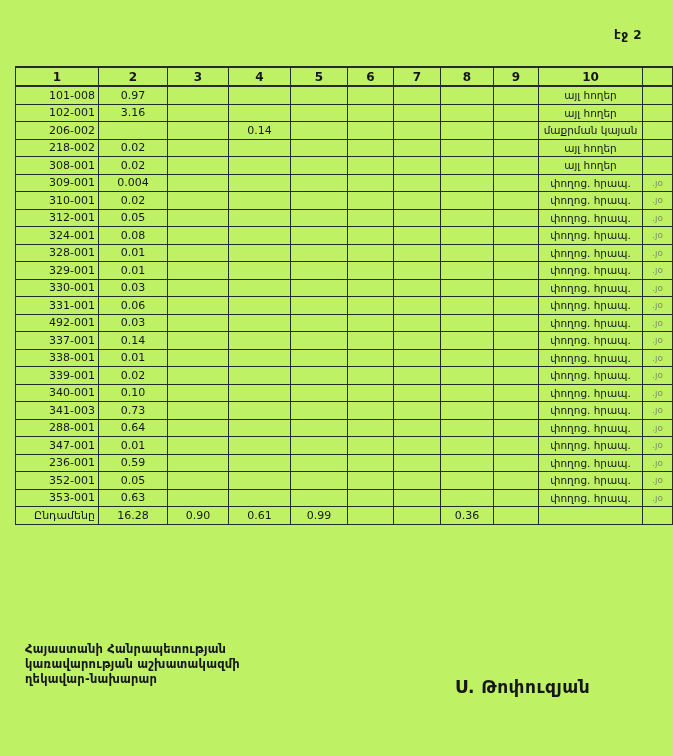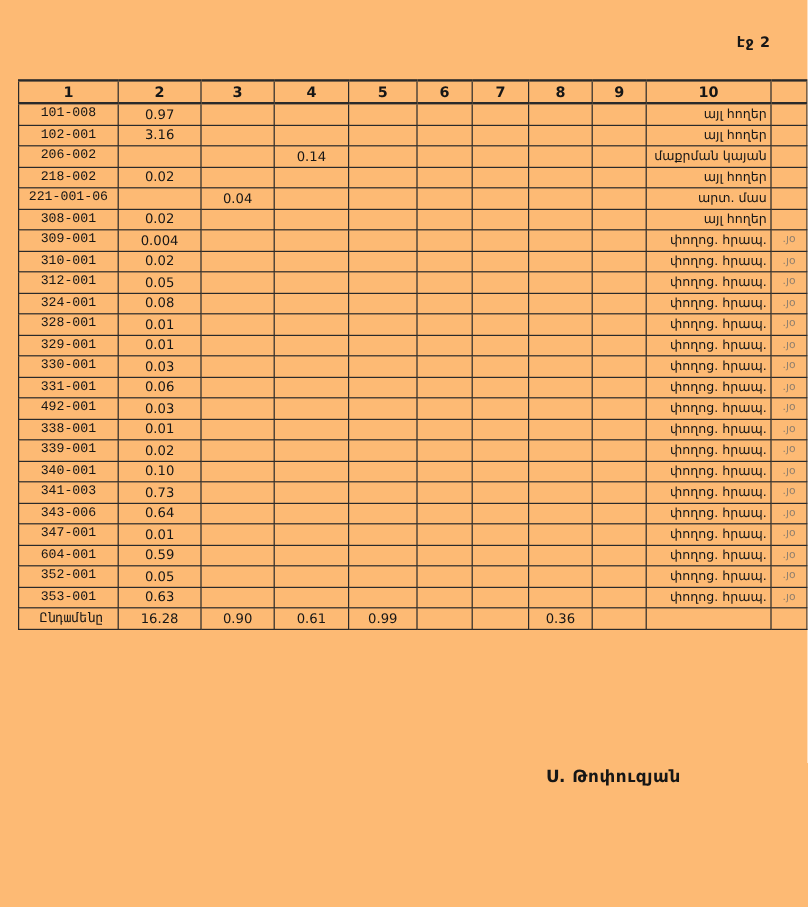--- a/index.html
+++ b/index.html
@@ -9,21 +9,21 @@
     height: 756px;
     background: #ffffff;
     font-family: "DejaVu Sans", sans-serif;
     color: #161616;
     overflow: hidden;
   }
   .page {
     position: relative;
     width: 673px;
     height: 756px;
-    background: #fdba74;
+    background: #bef264;
   }
   .page-num {
     position: absolute;
     left: 614px;
     top: 28px;
     font-size: 12px;
     font-weight: 700;
     letter-spacing: 0.5px;
   }
   table.sheet {
@@ -43,23 +43,23 @@
     vertical-align: middle;
   }
   table.sheet thead th {
     border-top-width: 2px;
     border-bottom-width: 2px;
     font-weight: 700;
     font-size: 12px;
     text-align: center;
     height: 17px;
   }
-  td.c1 { text-align: center; padding-left: 5px; font-family: Liberation Mono, monospace; }
+  td.c1 { text-align: right; padding-left: 5px; }
   td.val { text-align: center; }
-  td.c10 { text-align: right; padding-left: 4px; font-size: 10.5px; }
+  td.c10 { text-align: center; padding-left: 4px; font-size: 10.5px; }
   th.first, td.first { border-left-width: 2px; }
   th.last-grid, td.last-grid { border-right-width: 2px; }
   td.margin-cell, th.margin-cell {
     border: none;
     background: transparent;
     color: #6a6a6a;
     opacity: 0.75;
     font-size: 9px;
     text-align: center;
     padding-left: 8px;
@@ -76,22 +76,22 @@
     left: 25px;
     top: 642px;
     font-size: 11.5px;
     font-weight: 700;
     line-height: 15px;
     letter-spacing: 0.2px;
   }
   .signature {
     position: absolute;
     left: 455px;
-    top: 640px;
-    font-size: 14px;
+    top: 677px;
+    font-size: 17px;
     font-weight: 700;
     letter-spacing: 0.5px;
   }
 </style>
 </head>
 <body>
 
 <div class="page">
 
   <div class="page-num">էջ 2</div>
@@ -172,33 +172,20 @@
           <td class="val"></td>
           <td class="val"></td>
           <td class="val"></td>
           <td class="val"></td>
           <td class="val"></td>
           <td class="val"></td>
           <td class="c10 last-grid">այլ հողեր</td>
           <td class="margin-cell"></td>
         </tr>
         <tr>
-          <td class="c1 first">221-001-06</td>
-          <td class="val"></td>
-          <td class="val">0.04</td>
-          <td class="val"></td>
-          <td class="val"></td>
-          <td class="val"></td>
-          <td class="val"></td>
-          <td class="val"></td>
-          <td class="val"></td>
-          <td class="c10 last-grid">արտ. մաս</td>
-          <td class="margin-cell"></td>
-        </tr>
-        <tr>
           <td class="c1 first">308-001</td>
           <td class="val">0.02</td>
           <td class="val"></td>
           <td class="val"></td>
           <td class="val"></td>
           <td class="val"></td>
           <td class="val"></td>
           <td class="val"></td>
           <td class="val"></td>
           <td class="c10 last-grid">այլ հողեր</td>
@@ -315,20 +302,33 @@
           <td class="val"></td>
           <td class="val"></td>
           <td class="val"></td>
           <td class="val"></td>
           <td class="val"></td>
           <td class="val"></td>
           <td class="c10 last-grid">փողոց. հրապ.</td>
           <td class="margin-cell">.յօ</td>
         </tr>
         <tr>
+          <td class="c1 first">337-001</td>
+          <td class="val">0.14</td>
+          <td class="val"></td>
+          <td class="val"></td>
+          <td class="val"></td>
+          <td class="val"></td>
+          <td class="val"></td>
+          <td class="val"></td>
+          <td class="val"></td>
+          <td class="c10 last-grid">փողոց. հրապ.</td>
+          <td class="margin-cell">.յօ</td>
+        </tr>
+        <tr>
           <td class="c1 first">338-001</td>
           <td class="val">0.01</td>
           <td class="val"></td>
           <td class="val"></td>
           <td class="val"></td>
           <td class="val"></td>
           <td class="val"></td>
           <td class="val"></td>
           <td class="val"></td>
           <td class="c10 last-grid">փողոց. հրապ.</td>
@@ -367,21 +367,21 @@
           <td class="val"></td>
           <td class="val"></td>
           <td class="val"></td>
           <td class="val"></td>
           <td class="val"></td>
           <td class="val"></td>
           <td class="c10 last-grid">փողոց. հրապ.</td>
           <td class="margin-cell">.յօ</td>
         </tr>
         <tr>
-          <td class="c1 first">343-006</td>
+          <td class="c1 first">288-001</td>
           <td class="val">0.64</td>
           <td class="val"></td>
           <td class="val"></td>
           <td class="val"></td>
           <td class="val"></td>
           <td class="val"></td>
           <td class="val"></td>
           <td class="val"></td>
           <td class="c10 last-grid">փողոց. հրապ.</td>
           <td class="margin-cell">.յօ</td>
@@ -393,21 +393,21 @@
           <td class="val"></td>
           <td class="val"></td>
           <td class="val"></td>
           <td class="val"></td>
           <td class="val"></td>
           <td class="val"></td>
           <td class="c10 last-grid">փողոց. հրապ.</td>
           <td class="margin-cell">.յօ</td>
         </tr>
         <tr>
-          <td class="c1 first">604-001</td>
+          <td class="c1 first">236-001</td>
           <td class="val">0.59</td>
           <td class="val"></td>
           <td class="val"></td>
           <td class="val"></td>
           <td class="val"></td>
           <td class="val"></td>
           <td class="val"></td>
           <td class="val"></td>
           <td class="c10 last-grid">փողոց. հրապ.</td>
           <td class="margin-cell">.յօ</td>
@@ -449,16 +449,21 @@
           <td class="val"></td>
           <td class="val"></td>
           <td class="val">0.36</td>
           <td class="val"></td>
           <td class="c10 last-grid"></td>
           <td class="margin-cell"></td>
         </tr>
     </tfoot>
   </table>
 
+  <div class="footer-block">
+    <div>Հայաստանի Հանրապետության</div>
+    <div>կառավարության աշխատակազմի</div>
+    <div>ղեկավար-նախարար</div>
+  </div>
 
   <div class="signature">Ս. Թոփուզյան</div>
 
 </div>
 
 </body></html>

